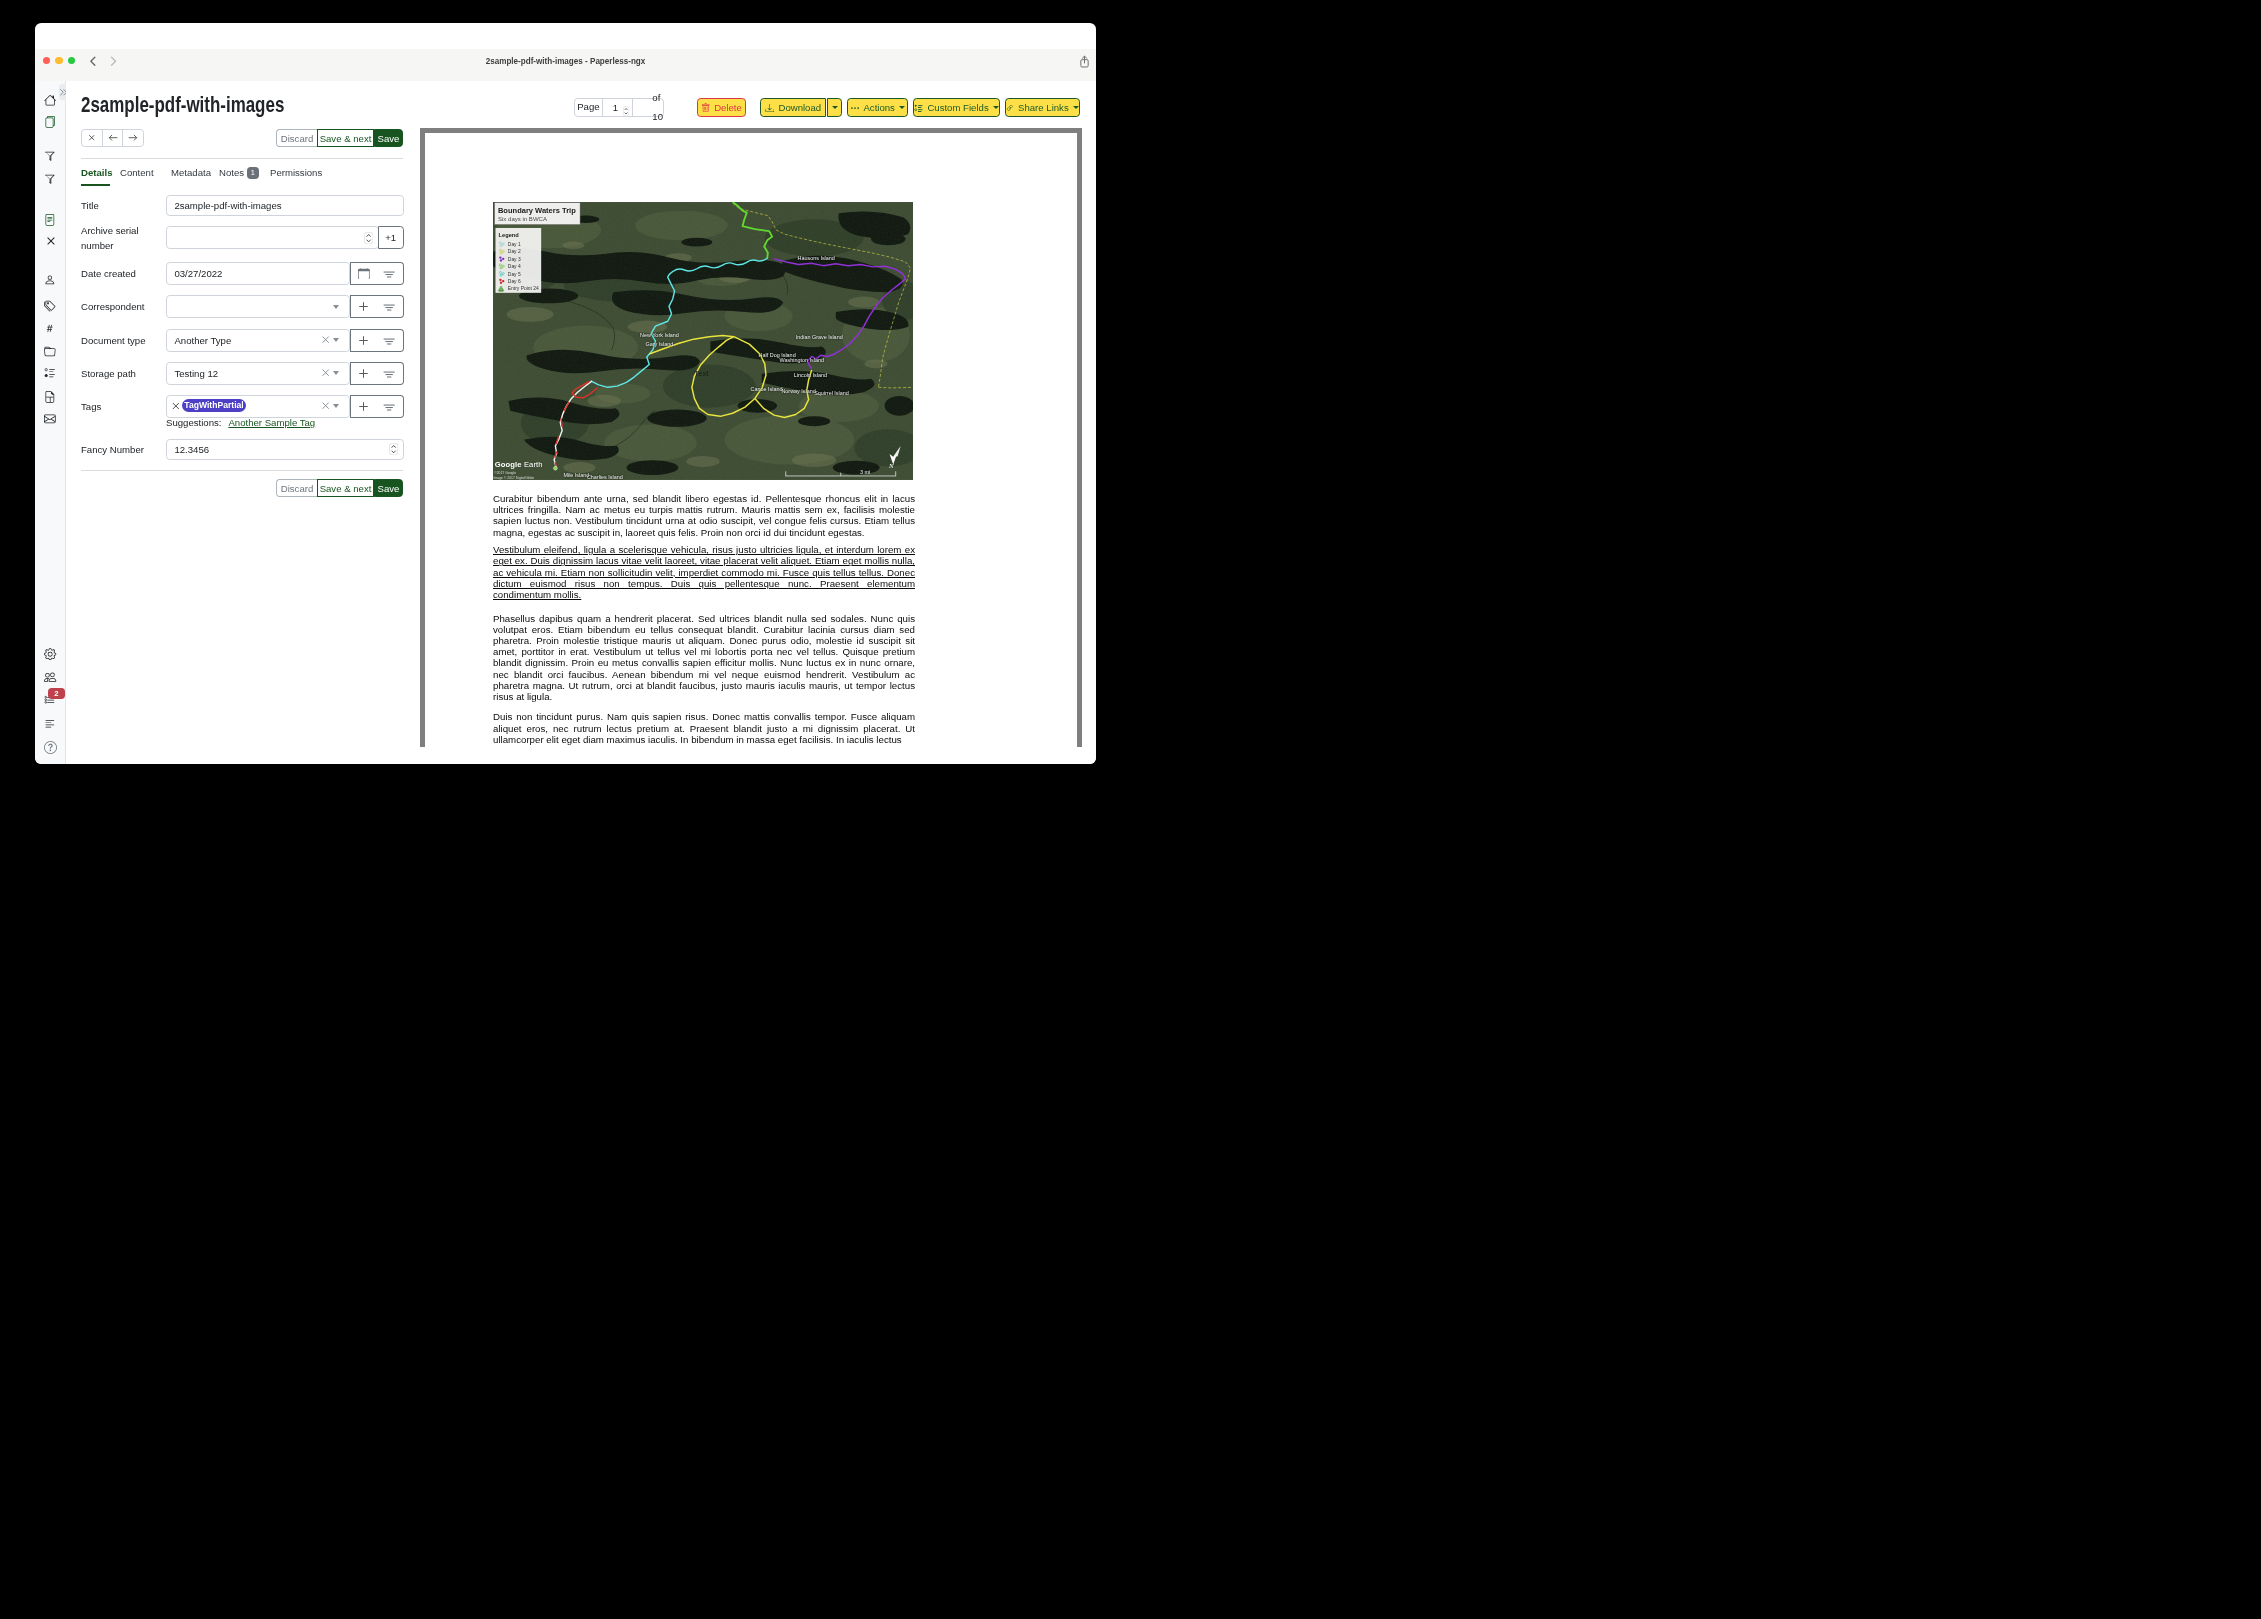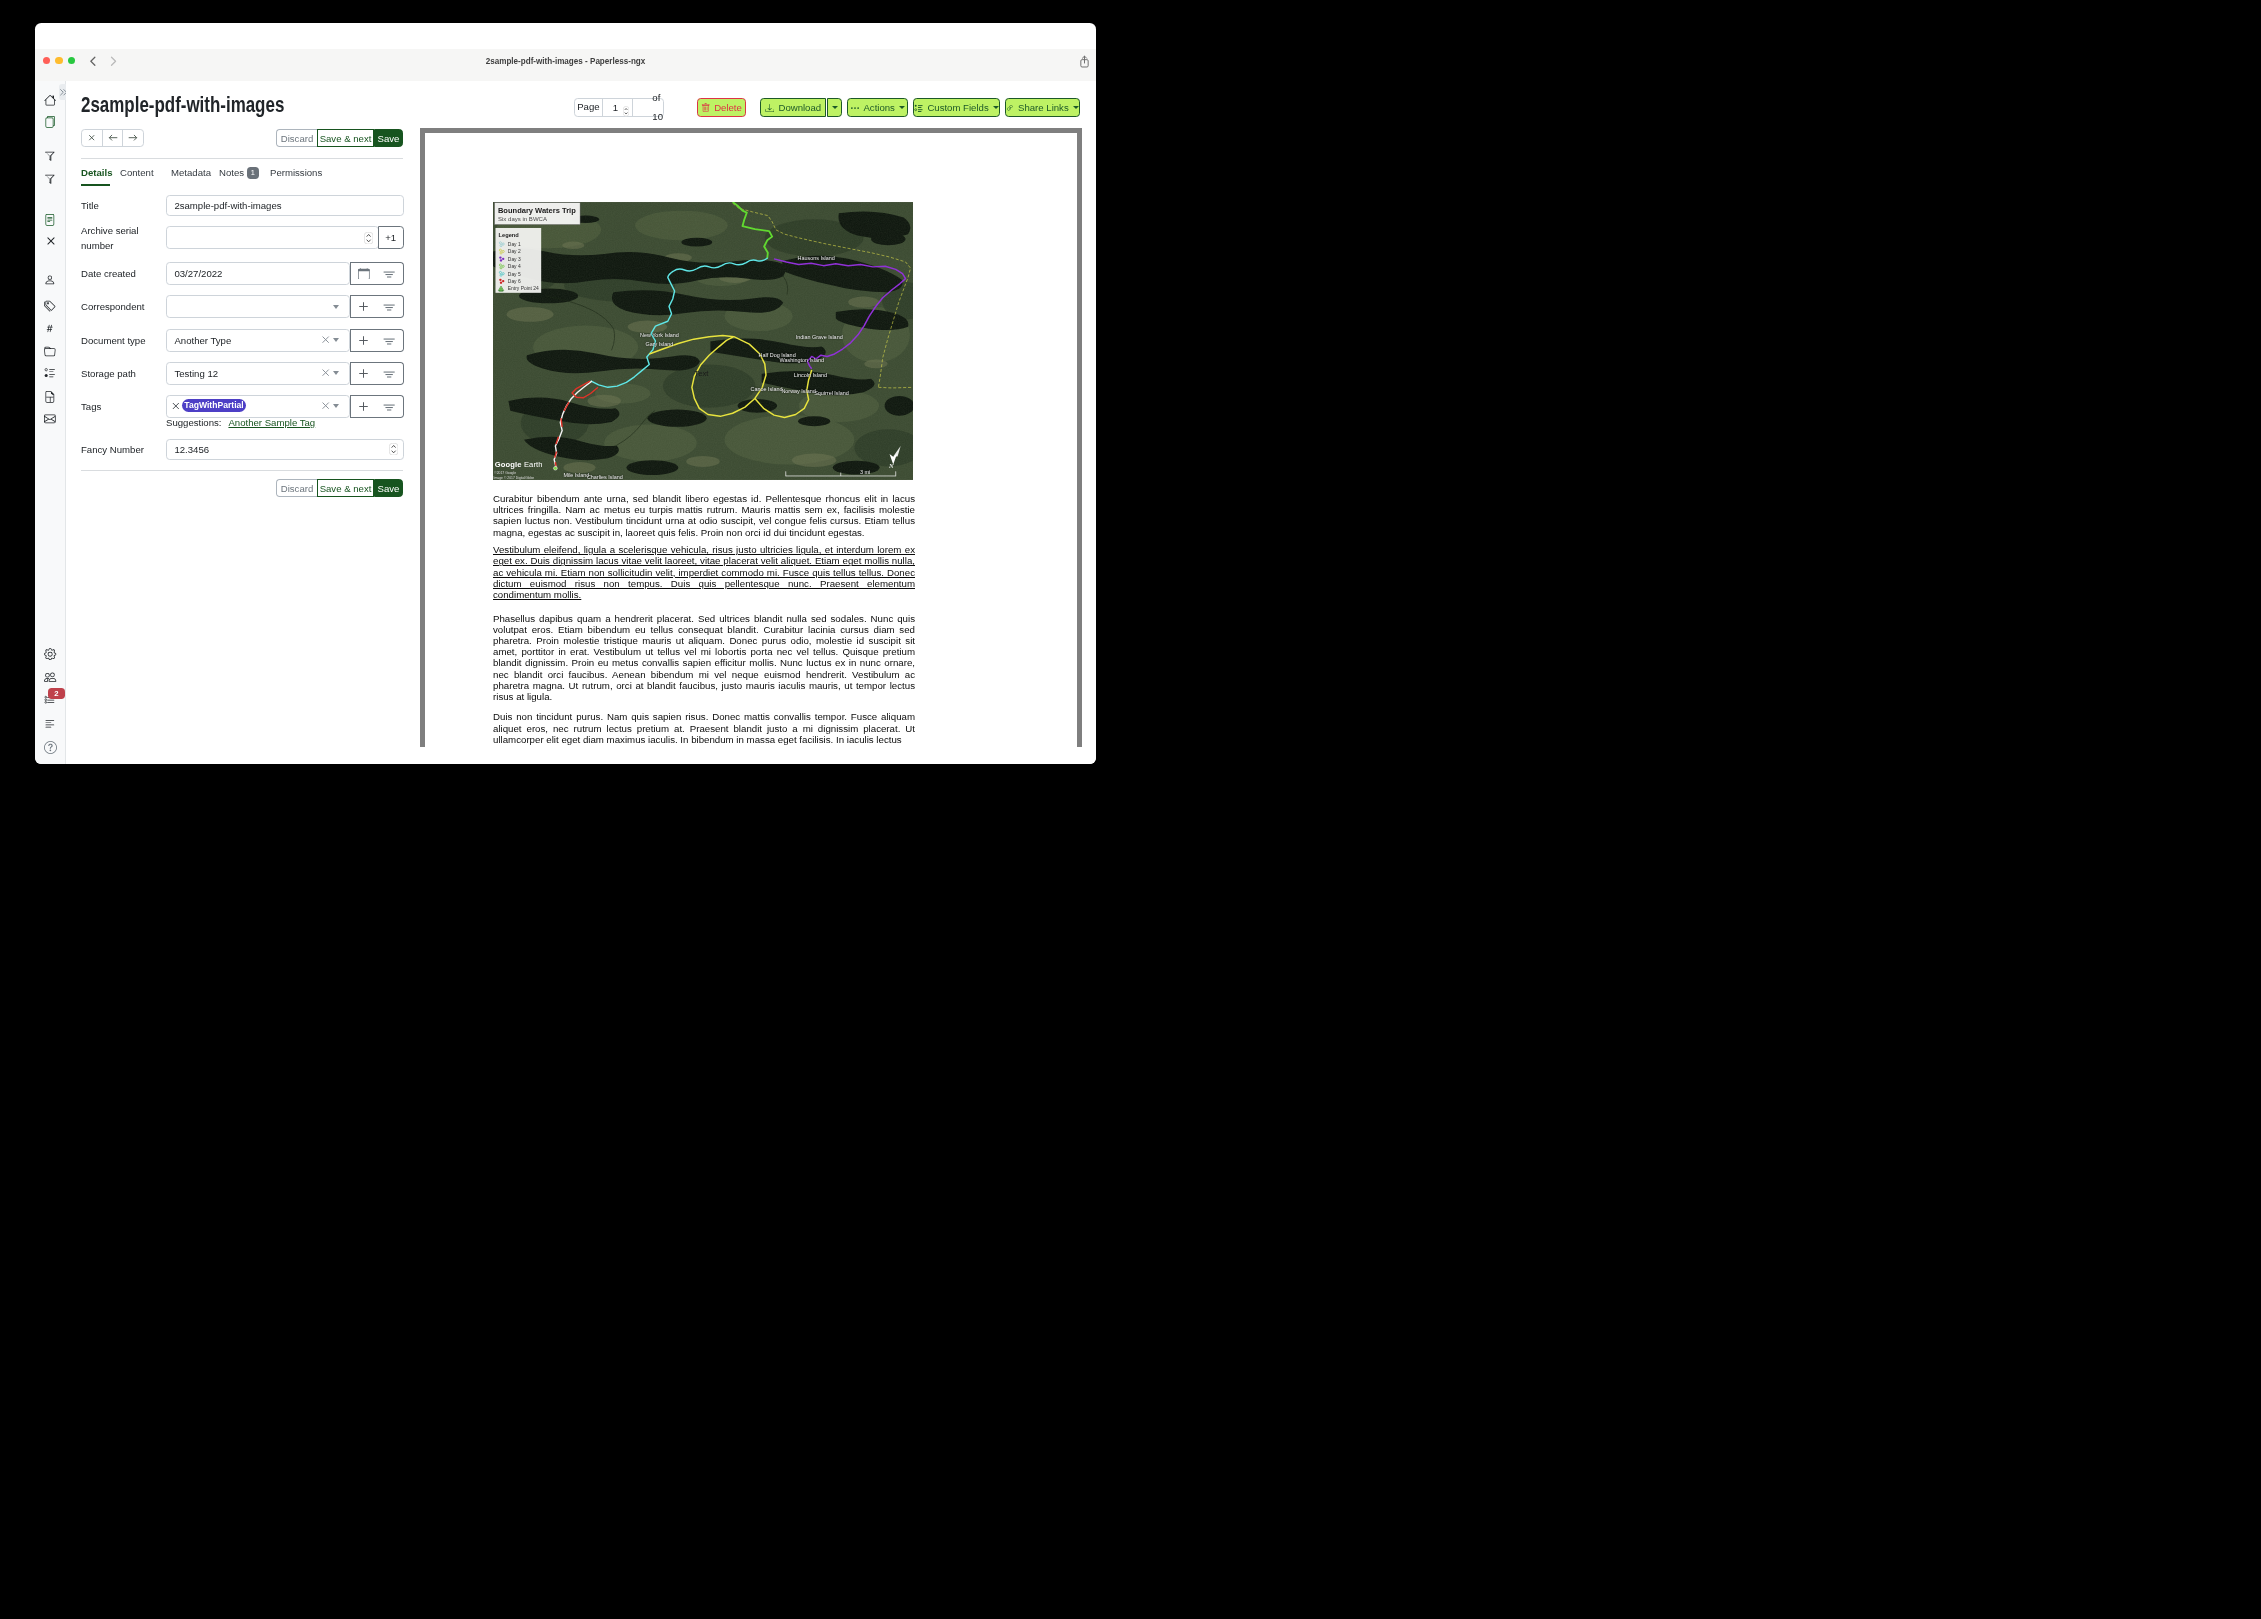--- a/index.html
+++ b/index.html
@@ -24,21 +24,21 @@
     background:#f8f9fa; border-right:0.6px solid #e3e6e8; }
   .sbi { position:absolute; left:9.3px; }
   #expandbtn { position:absolute; left:23.5px; top:61px; width:14.5px; height:16px;
     background:#e9ecef; border-radius:3.1px; color:#6c757d; text-align:center;
     font-size:11.7px; line-height:14px; }
   
   #content { position:absolute; left:31px; top:58px; width:1030px; height:683px; background:#fff; }
   h1 { position:absolute; left:15px; top:13.3px; font-size:22px; font-weight:600; color:#212529;
     white-space:nowrap; line-height:22px; transform:scaleX(0.77); transform-origin:0 0; }
   .btn { position:absolute; border:0.6px solid; border-radius:3.7px; font-size:9.6px;
-    display:flex; align-items:center; justify-content:center; white-space:nowrap; background:#bef264; }
+    display:flex; align-items:center; justify-content:center; white-space:nowrap; background:#fde047; }
   .grn { color:#1d5928; border-color:#1d5928; }
   .caret { display:inline-block; width:0; height:0; border-left:3.1px solid transparent;
     border-right:3.1px solid transparent; border-top:3.4px solid currentColor; margin-left:4.3px; }
   
   .lbl { position:absolute; left:15px; font-size:9.6px; color:#212529; line-height:15px; }
   .inp { position:absolute; left:100px; border:0.6px solid #ced4da; border-radius:3.7px; background:#fff;
     font-size:9.6px; color:#212529; display:flex; align-items:center; padding-left:7.4px; }
   .addon { position:absolute; border:0.6px solid #6c757d; background:#fff;
     display:flex; align-items:center; justify-content:center; }
   .hr { position:absolute; left:15px; width:322px; height:0.6px; background:#d9dcdf; }

